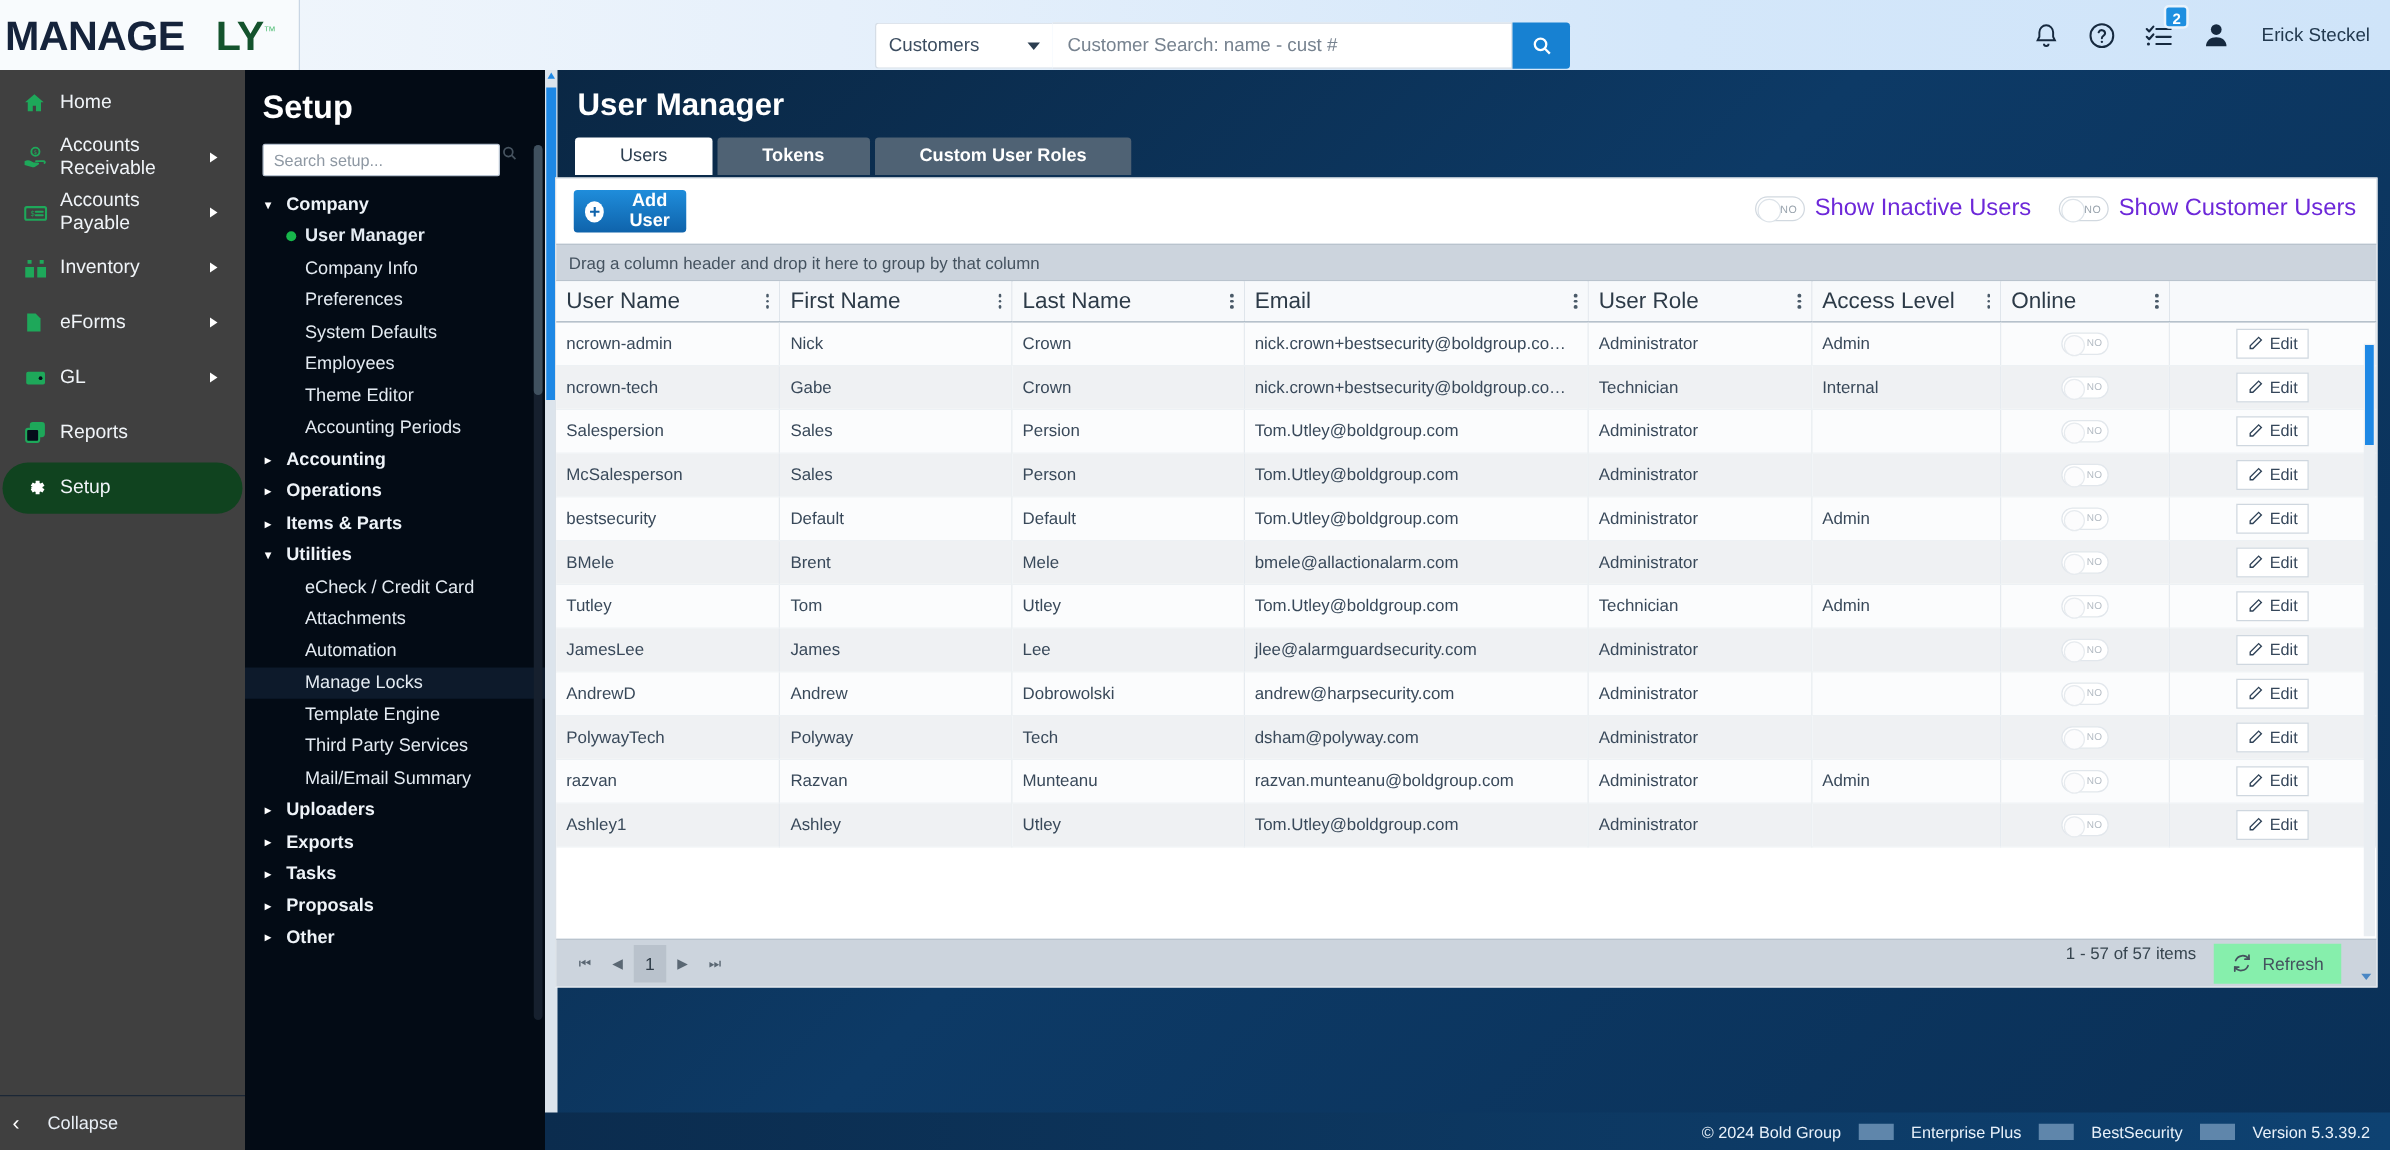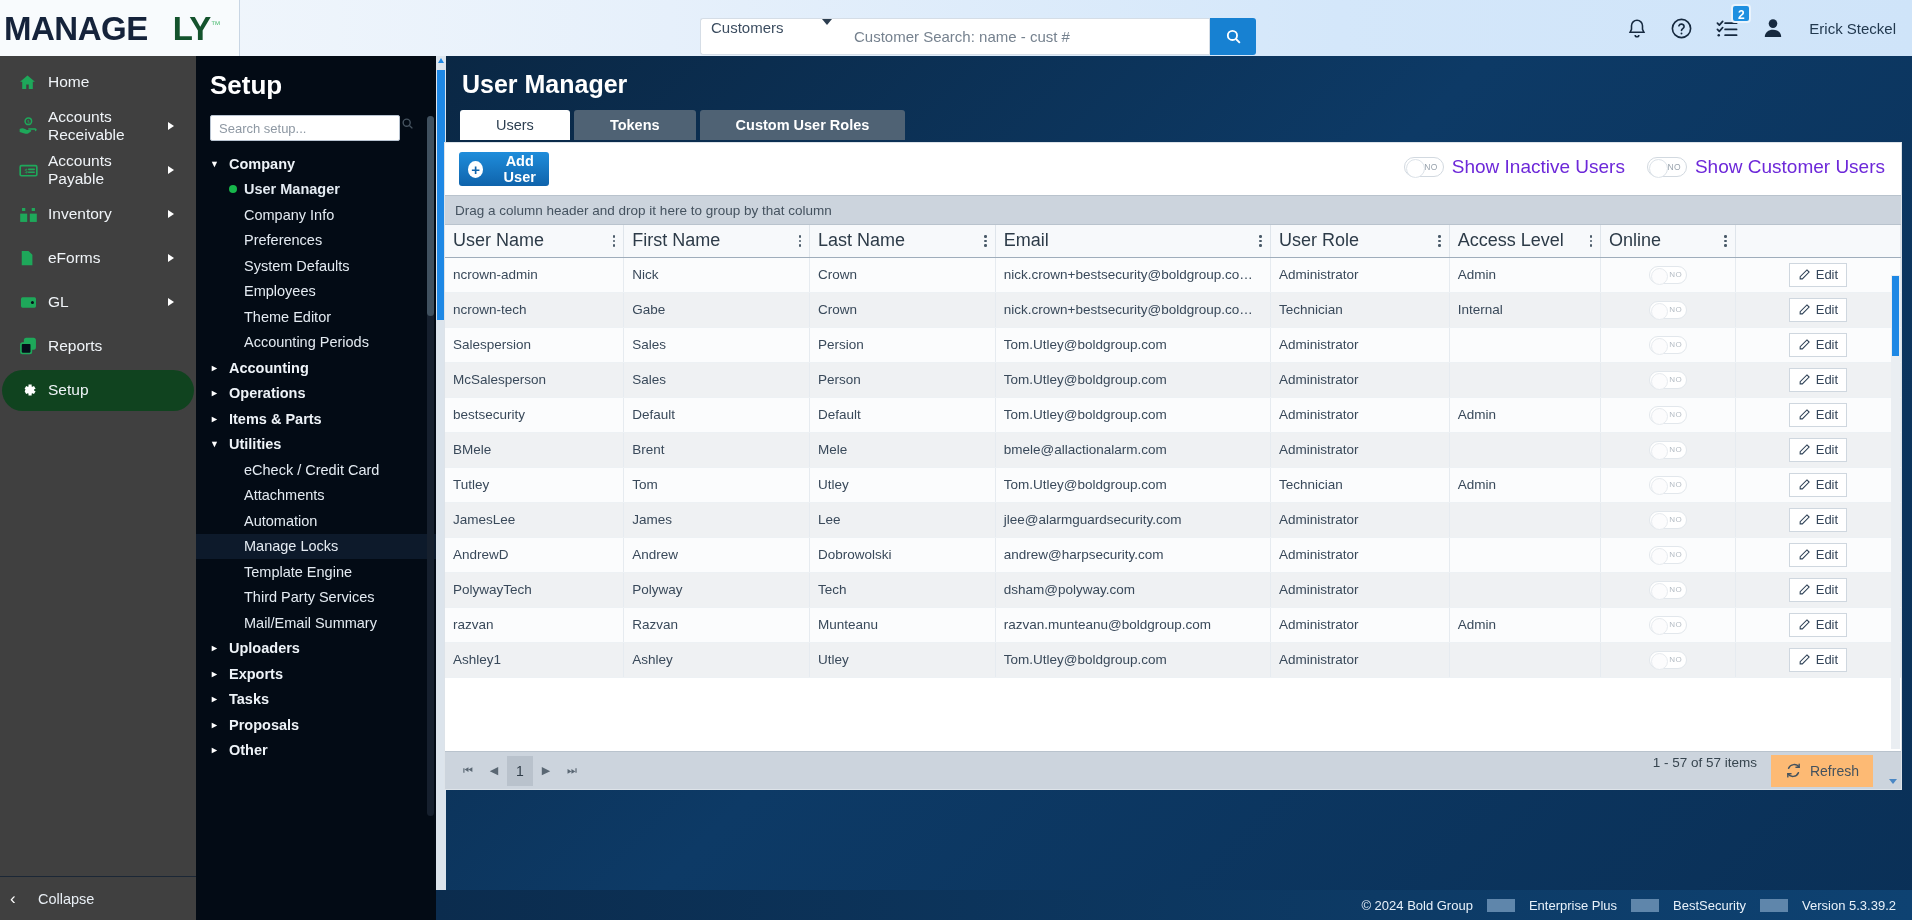--- a/index.html
+++ b/index.html
@@ -28,21 +28,21 @@
   }
   .logo-ly { color: #14532d; margin-left: 25px; }
   .logo-tm { font-size: 10px; vertical-align: super; color: #5cc27f; font-weight: normal;}
 
   .search-zone {
     position: absolute; left: 700px; top: 18px;
     display: flex; align-items: stretch; height: 37px;
   }
   .search-select {
     width: 142px; background: #fff; border: 1px solid #d5dde6; border-right: none;
-    border-radius: 3px 0 0 3px; display: flex; align-items: flex-start;
+    border-radius: 3px 0 0 3px; display: flex; align-items: center;
     justify-content: space-between; padding: 0 10px; font-size: 15px; color: #3c4d60;
     cursor: pointer;
   }
   .caret-dn {
     width: 0; height: 0; border-left: 5px solid transparent; border-right: 5px solid transparent;
     border-top: 6px solid #2c3e50;
   }
   .search-input {
     width: 368px; background: #fff; border: 1px solid #d5dde6; border-left: none;
     font-size: 15px; color: #34495e; padding: 0 12px; outline: none;
@@ -255,21 +255,21 @@
     width: 26px; height: 26px; display: flex; align-items: center; justify-content: center;
     color: #5a6773; font-size: 11px; cursor: pointer;
   }
   .pg-num {
     width: 26px; height: 30px; display: flex; align-items: center; justify-content: center;
     background: #b9c2cc; color: #2f3c48; font-size: 14px; cursor: pointer;
   }
   .pg-right { margin-left: auto; display: flex; align-items: flex-start; gap: 14px; }
   .pg-count { font-size: 13.5px; color: #37454f; }
   .refresh-btn {
-    height: 32px; padding: 0 14px; background: #fdba74; border: none; cursor: pointer;
+    height: 32px; padding: 0 14px; background: #86efac; border: none; cursor: pointer;
     display: flex; align-items: center; gap: 8px; font-size: 14px; color: #44525e;
     font-family: "Liberation Sans", sans-serif;
   }
   .pg-caret {
     width: 0; height: 0; border-left: 4px solid transparent; border-right: 4px solid transparent;
     border-top: 5px solid #4a87c4; margin-left: 2px; align-self: flex-end; margin-bottom: 3px;
   }
 
   
   .footer {

